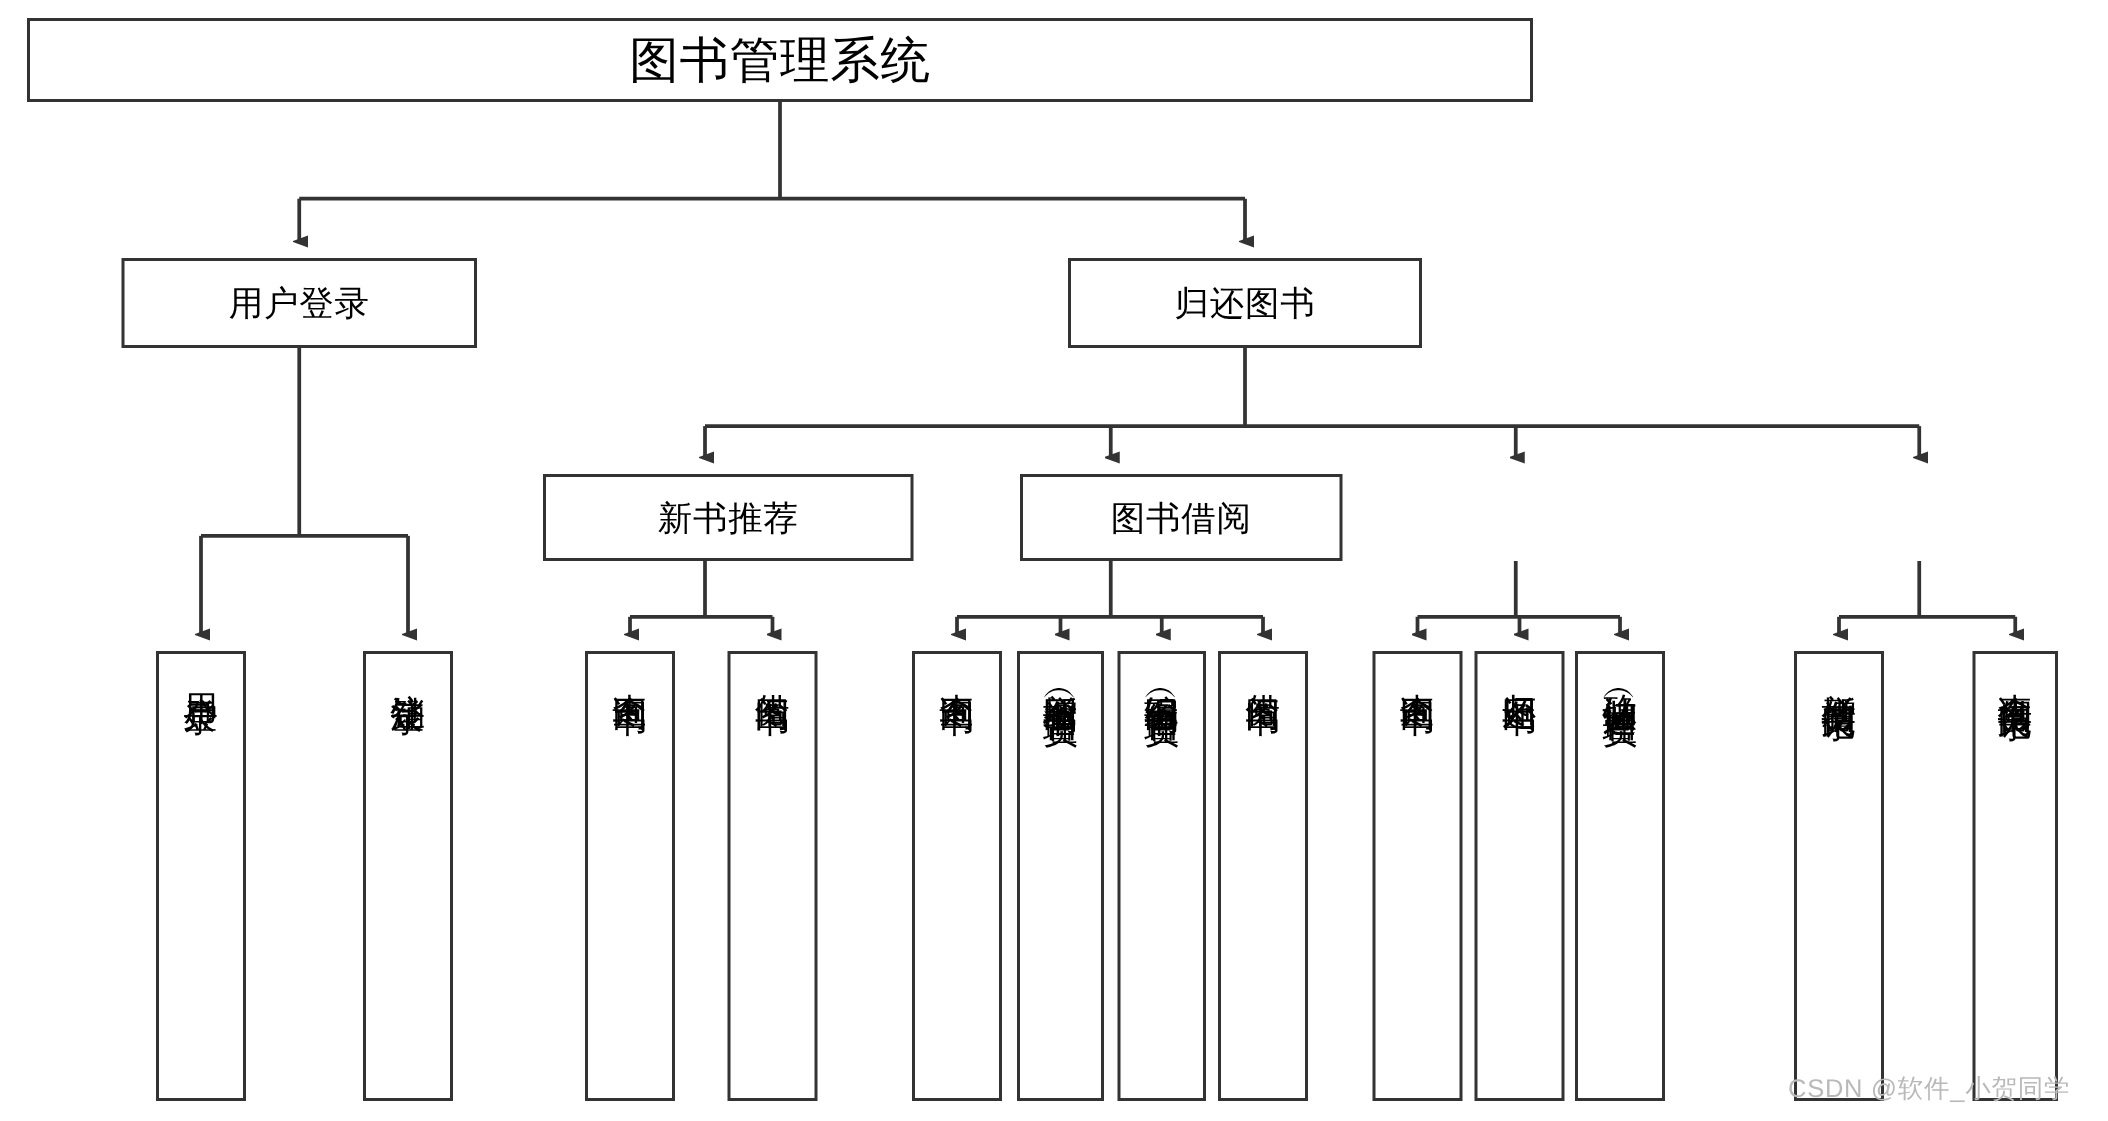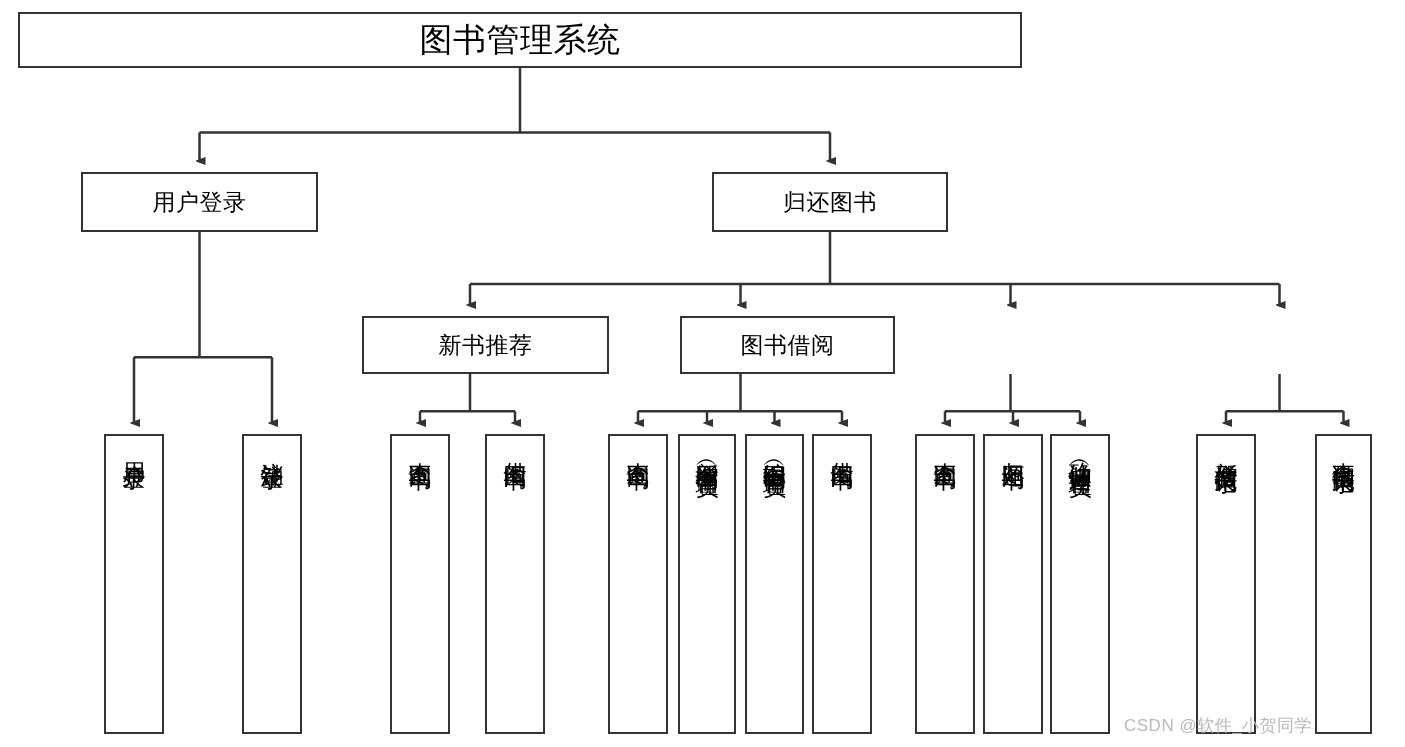--- a/index.html
+++ b/index.html
@@ -56,21 +56,21 @@
     text-orientation: upright;
     font-size: 23px;
     letter-spacing: 2px;
     white-space: nowrap;
   }
   .node.title .label {
     font-size: 33px;
   }
   .watermark {
     position: absolute;
-    left: 1124px;
+    left: 1192px;
     top: 714px;
     font-size: 17px;
     color: #b9b9b9;
     white-space: nowrap;
     z-index: 5;
     letter-spacing: 0.5px;
   }
 </style>
 </head>
 <body>

